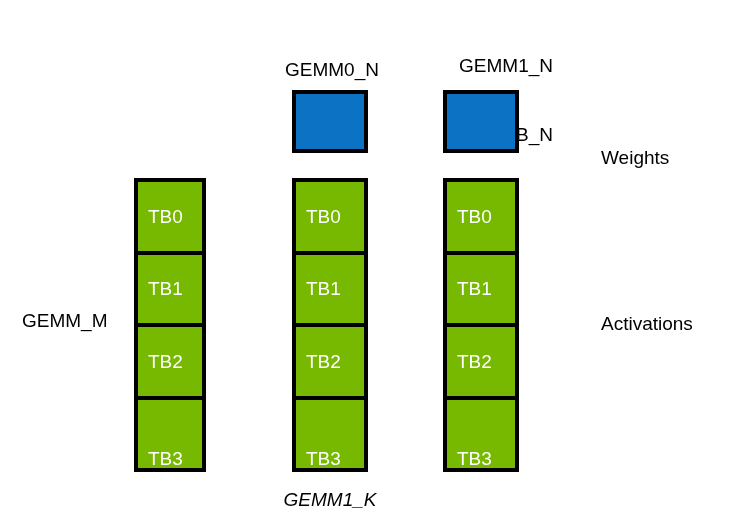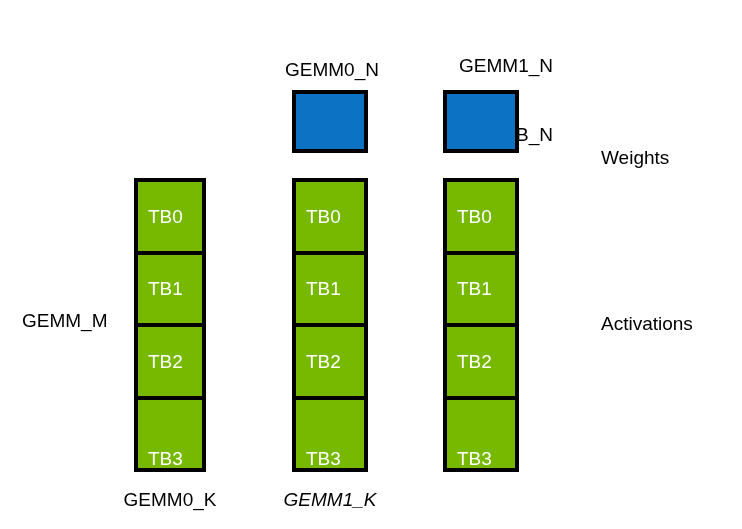--- a/index.html
+++ b/index.html
@@ -131,17 +131,16 @@
       <span class="act-cell-label">TB1</span>
     </div>
     <div class="act-cell">
       <span class="act-cell-label">TB2</span>
     </div>
     <div class="act-cell">
       <span class="act-cell-label">TB3</span>
     </div>
   </div>
 
-  <div class="label center" style="left:100px; top:488px; width:140px;">GEMM0_K</div>
 
   <div class="label center" style="left:260px; top:488px; width:140px;font-style:italic;">GEMM1_K</div>
 
 </div>
 
 </body></html>

